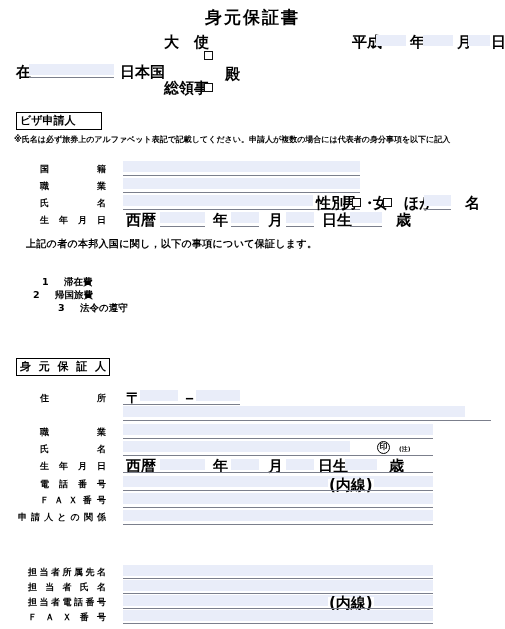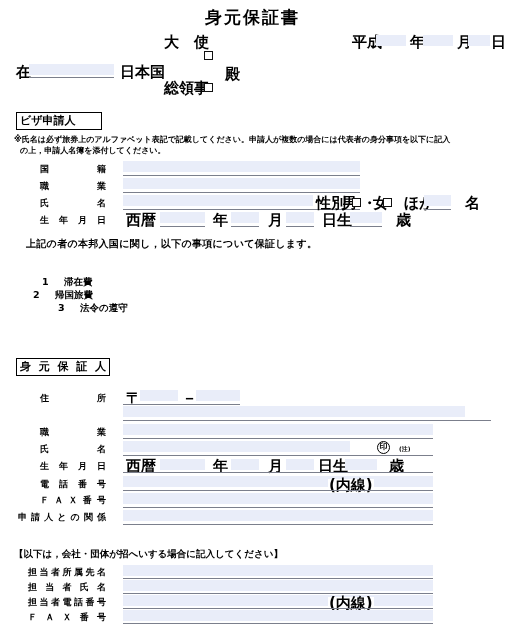--- a/index.html
+++ b/index.html
@@ -156,21 +156,20 @@
   <div class="lbl" style="left:164px; top:82px;">総領事</div>
   <div class="cbox" style="left:204px; top:83px;"></div>
 
   <div class="lbl" style="left:225px; top:68px;">殿</div>
 
   <div class="sec-head" style="left:16px; top:112px; width:78px;">
     <span>ビザ申請人</span>
   </div>
 
   <div class="note-sm" style="left:14px; top:134px;">※氏名は必ず旅券上のアルファベット表記で記載してください。申請人が複数の場合には代表者の身分事項を以下に記入</div>
-  <div class="note-sm" style="left:20px; top:145px;">の上，申請人名簿を添付してください。</div>
 
   <div class="lbl-spread" style="left:40px; top:163px; width:66px;">
     <span>国</span>
       <span>籍</span>
   </div>
   <div class="fld" style="left:123px; top:161px; width:237px;"></div>
   <div class="rule" style="left:123px; top:175px; width:237px;"></div>
 
   <div class="lbl-spread" style="left:40px; top:180px; width:66px;">
     <span>職</span>
@@ -310,21 +309,20 @@
       <span>請</span>
       <span>人</span>
       <span>と</span>
       <span>の</span>
       <span>関</span>
       <span>係</span>
   </div>
   <div class="fld" style="left:123px; top:510px; width:310px;"></div>
   <div class="rule" style="left:123px; top:524px; width:310px;"></div>
 
-  <div class="lbl" style="left:14px; top:548px; font-size:9.5px;">【以下は，会社・団体が招へいする場合に記入してください】</div>
 
   <div class="lbl-spread" style="left:28px; top:566px; width:78px;">
     <span>担</span>
       <span>当</span>
       <span>者</span>
       <span>所</span>
       <span>属</span>
       <span>先</span>
       <span>名</span>
   </div>

